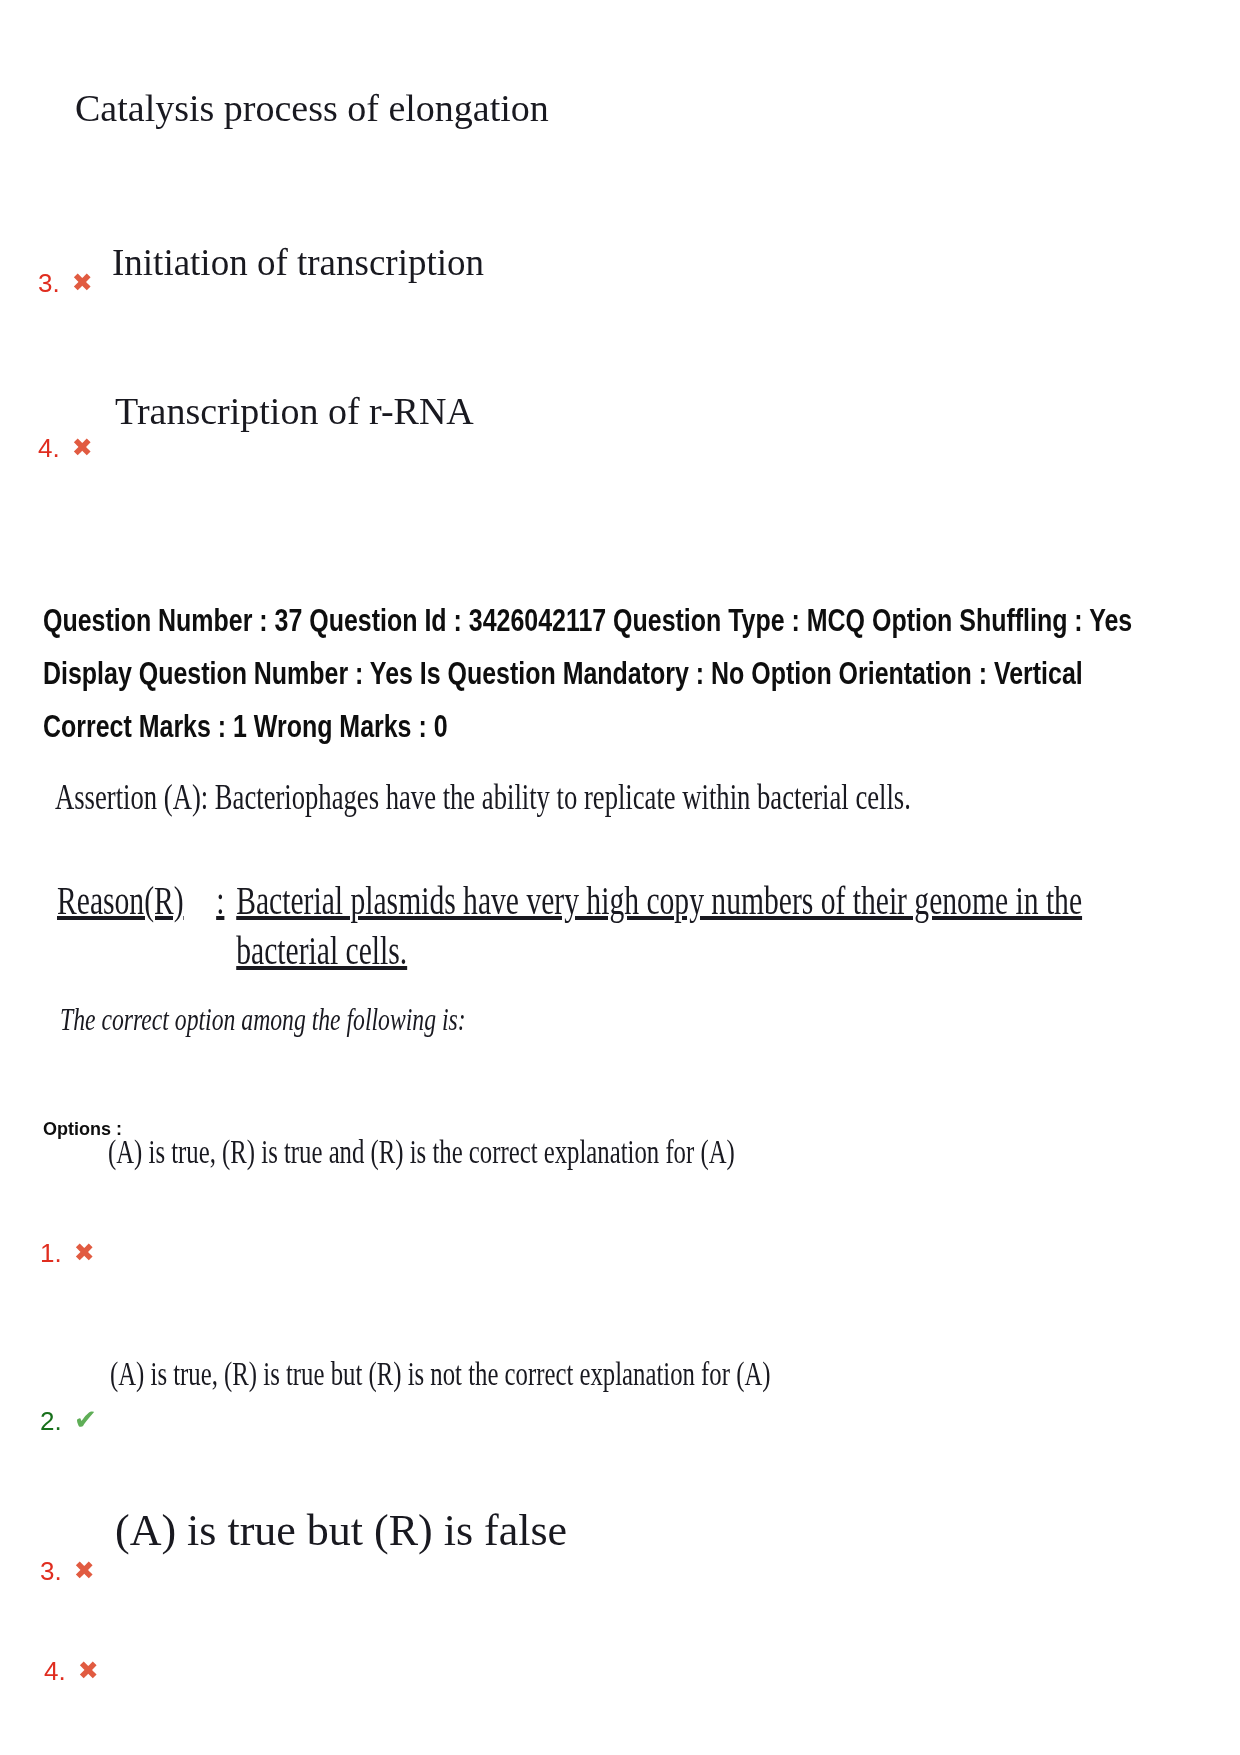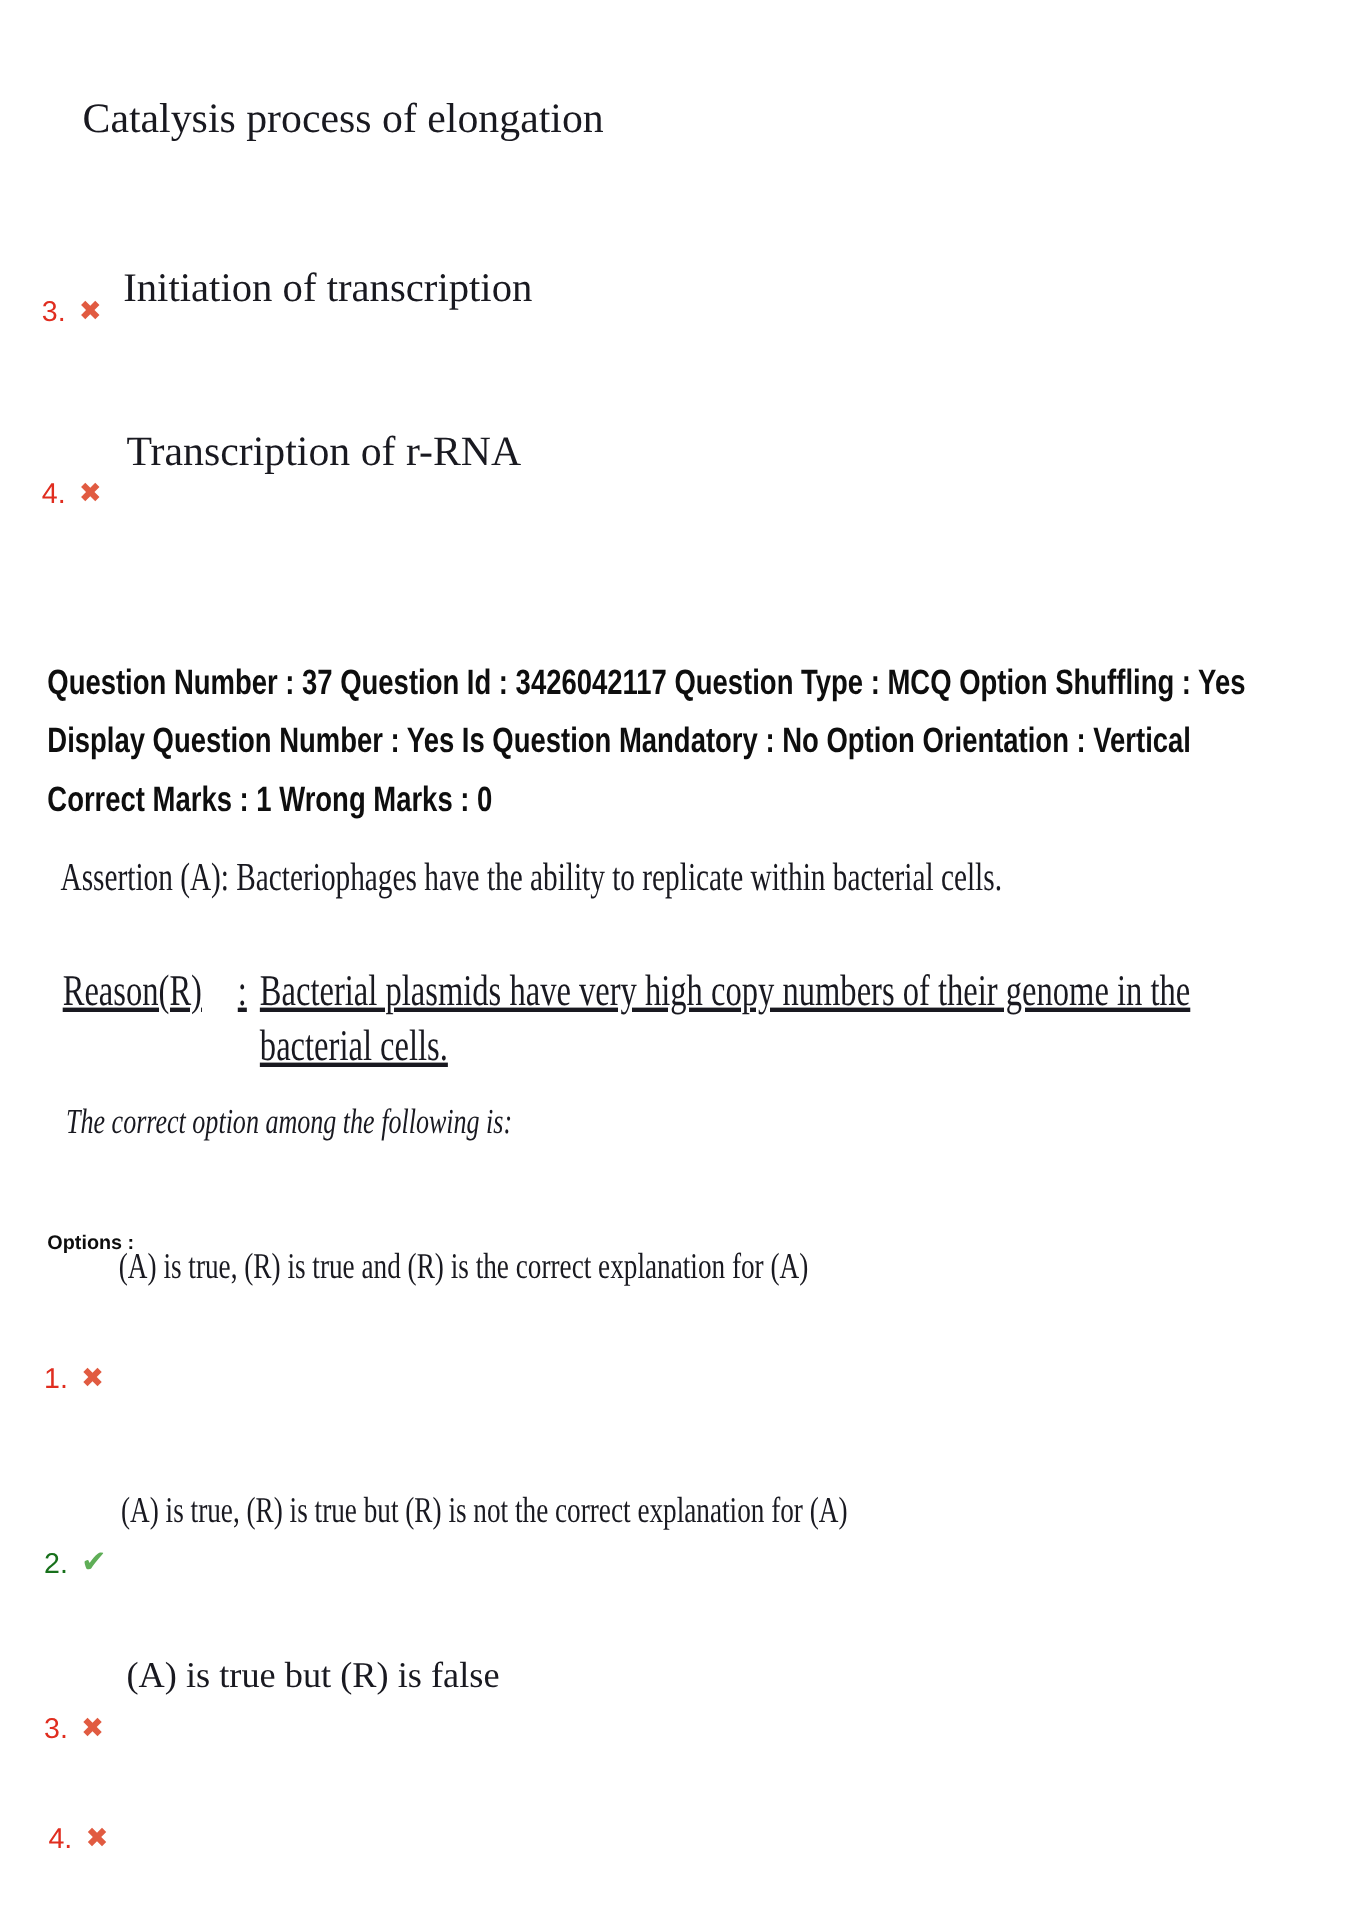--- a/index.html
+++ b/index.html
@@ -30,21 +30,21 @@
   .reason-wrap{left:57px;top:876px;font-size:40px;text-decoration:underline;}
   .reason-flex{display:flex;transform:scaleX(0.74);transform-origin:0 0;line-height:50px;}
   .reason-label{flex:none;}
   .reason-colon{flex:none;padding:0 16px 0 44px;}
   .reason-text{flex:none;white-space:nowrap;}
 
   .prompt-line{left:60px;top:1001px;font-size:32px;font-style:italic;}
   .options-header{left:43px;top:1114px;color:#0e0e0e;font-weight:bold;font-size:18px;line-height:30px;}
 
   .q-opt{font-size:33px;line-height:1.15;}
-  .opt3-text{font-size:33px;line-height:1.15;}
+  .opt3-text{font-size:44px;line-height:1.15;}
 
   .marker{display:flex;align-items:baseline;gap:12px;font-size:26px;line-height:30px;}
   .num-wrong{color:#e02d1f;}
   .num-correct{color:#17701b;}
   .icon-wrong{color:#e15b41;font-size:25px;font-weight:bold;position:relative;top:-1px;}
   .icon-correct{color:#5fae57;font-size:28px;font-weight:bold;position:relative;top:-1px;}
 </style>
 </head>
 <body>
 

